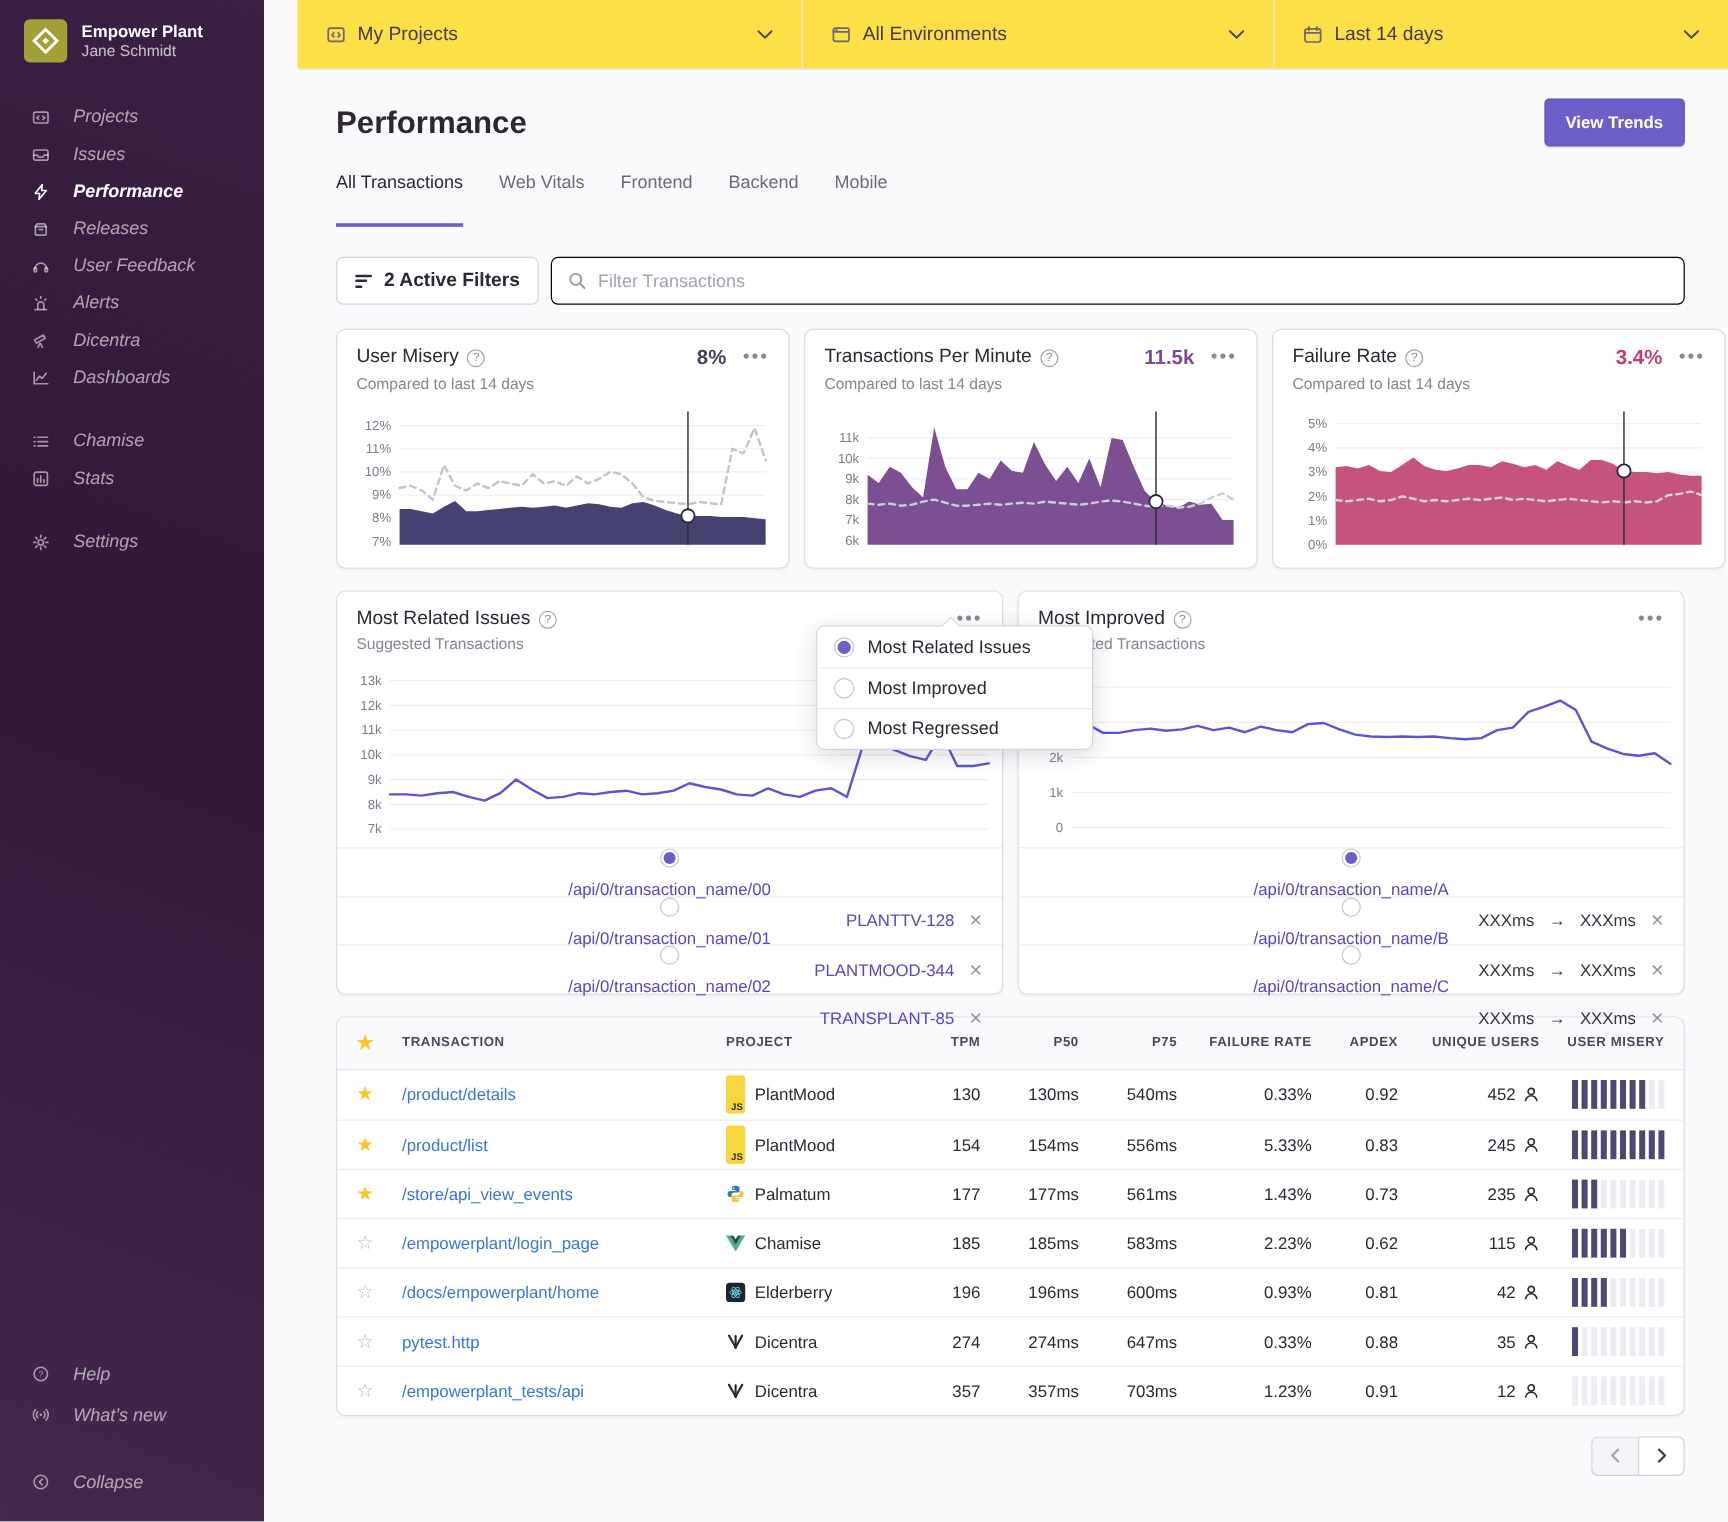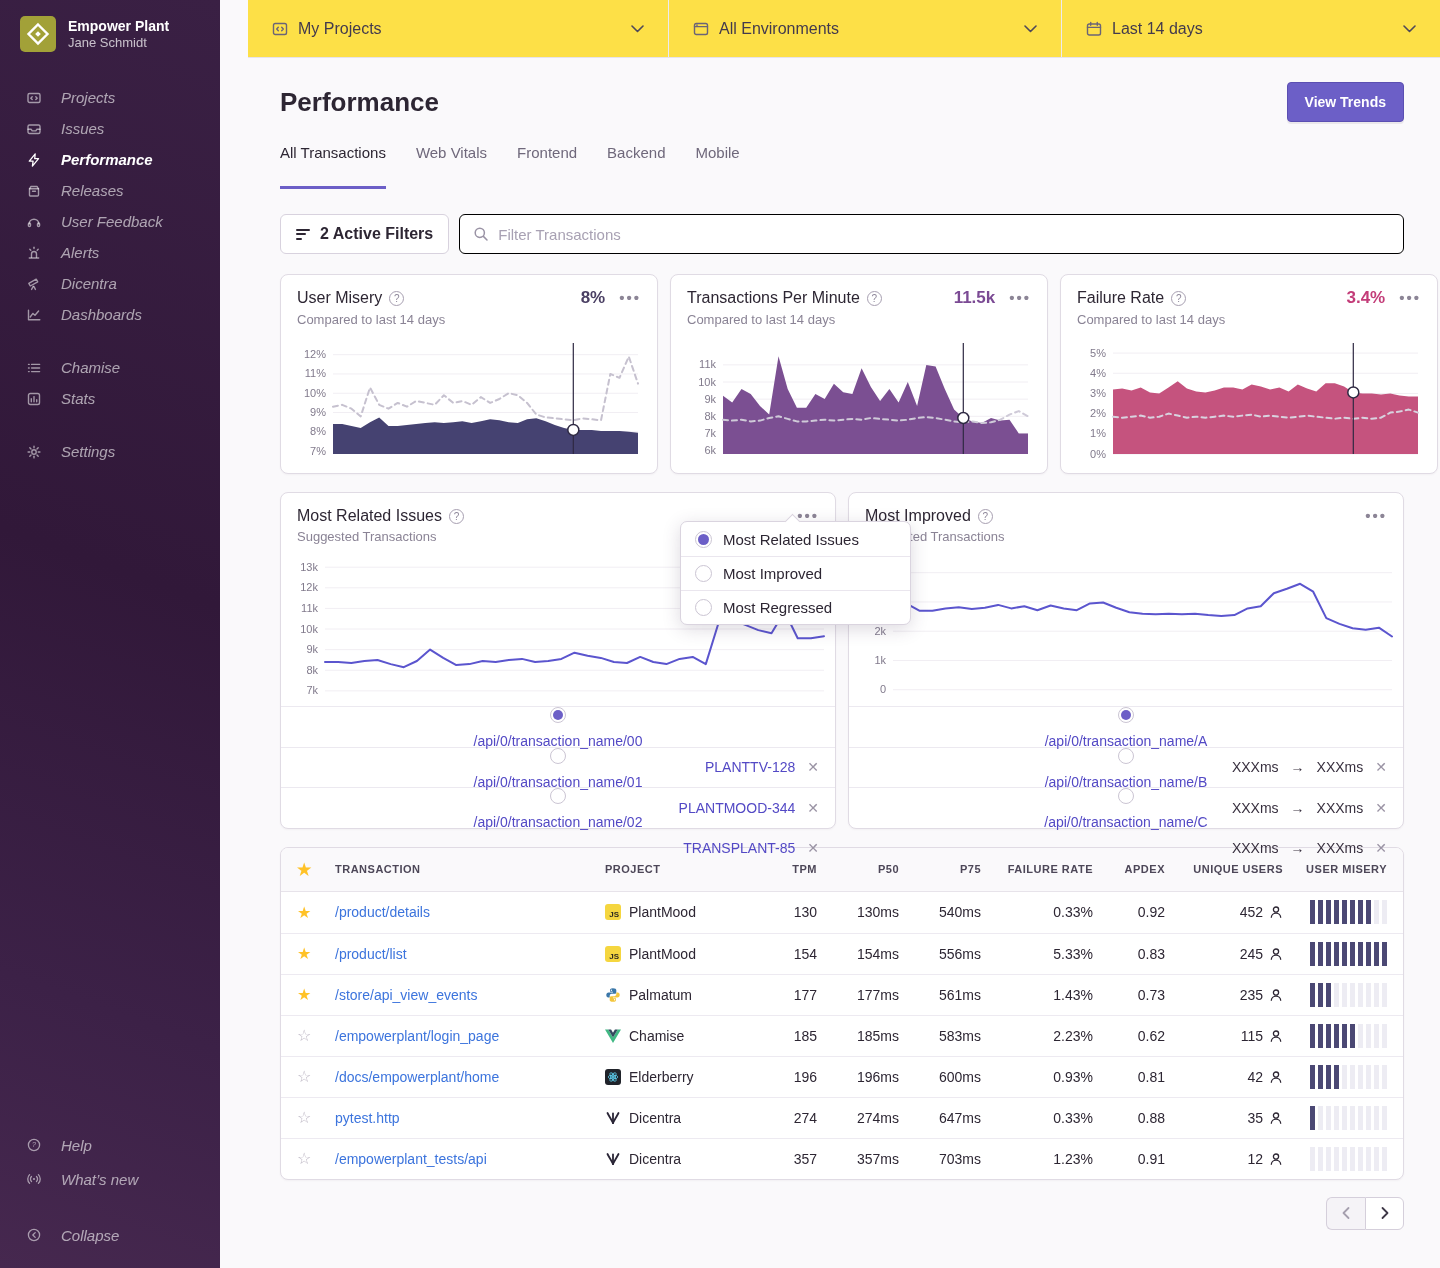--- a/index.html
+++ b/index.html
@@ -88,21 +88,21 @@
   .table-card { margin-top:18px; overflow:hidden; }
   .t-grid { display:grid; grid-template-columns:38px minmax(0,1fr) 150px 62px 82px 82px 112px 72px 118px 104px; align-items:center; padding:0 16px; }
   .t-head { height:44px; background:#faf9fb; border-bottom:1px solid #e7e3ea; font-size:11px; font-weight:bold; letter-spacing:.5px; color:#4d4758; }
   .t-row { height:41px; font-size:14px; color:#2d2633; }
   .t-row + .t-row { border-top:1px solid #edeaf1; }
   .num { text-align:right; }
   .star { font-size:16px; color:#bdb7c4; cursor:pointer; }
   .star.on { color:#FFC227; }
   .link-table { color:#3c74dd; font-size:14px; text-decoration:none; cursor:pointer; }
   .proj-cell { display:flex; align-items:center; gap:8px; }
-  .pf-js { width:16px; height:16px; background:#f5d63f; border-radius:3px; color:#2e2a20; font-size:8px; font-weight:bold; display:inline-flex; align-items:flex-end; justify-content:flex-end; padding:13px 2px 1px 0; }
+  .pf-js { width:16px; height:32px; background:#f5d63f; border-radius:3px; color:#2e2a20; font-size:8px; font-weight:bold; display:inline-flex; align-items:flex-end; justify-content:flex-end; padding:13px 2px 1px 0; }
   .pf-react { width:16px; height:16px; background:#20232a; border-radius:3px; display:inline-flex; align-items:center; justify-content:center; }
   .users-cell { display:flex; align-items:center; justify-content:flex-end; gap:6px; }
   .misery-cell { display:flex; justify-content:flex-end; gap:3px; }
   .misery-cell .seg { width:5px; height:24px; background:#edecf3; }
   .misery-cell .seg.f { background:#4b4874; }
 
   .pagination { display:flex; justify-content:flex-end; margin:17px 0 0; }
   .pg-btn { width:39px; height:33px; background:#fff; border:1px solid #d5cfdb; display:flex; align-items:center; justify-content:center; cursor:pointer; }
   .pg-prev { border-radius:6px 0 0 6px; background:#f5f3f7; color:#a59fae; border-right:none; }
   .pg-next { border-radius:0 6px 6px 0; color:#3e3847; }

